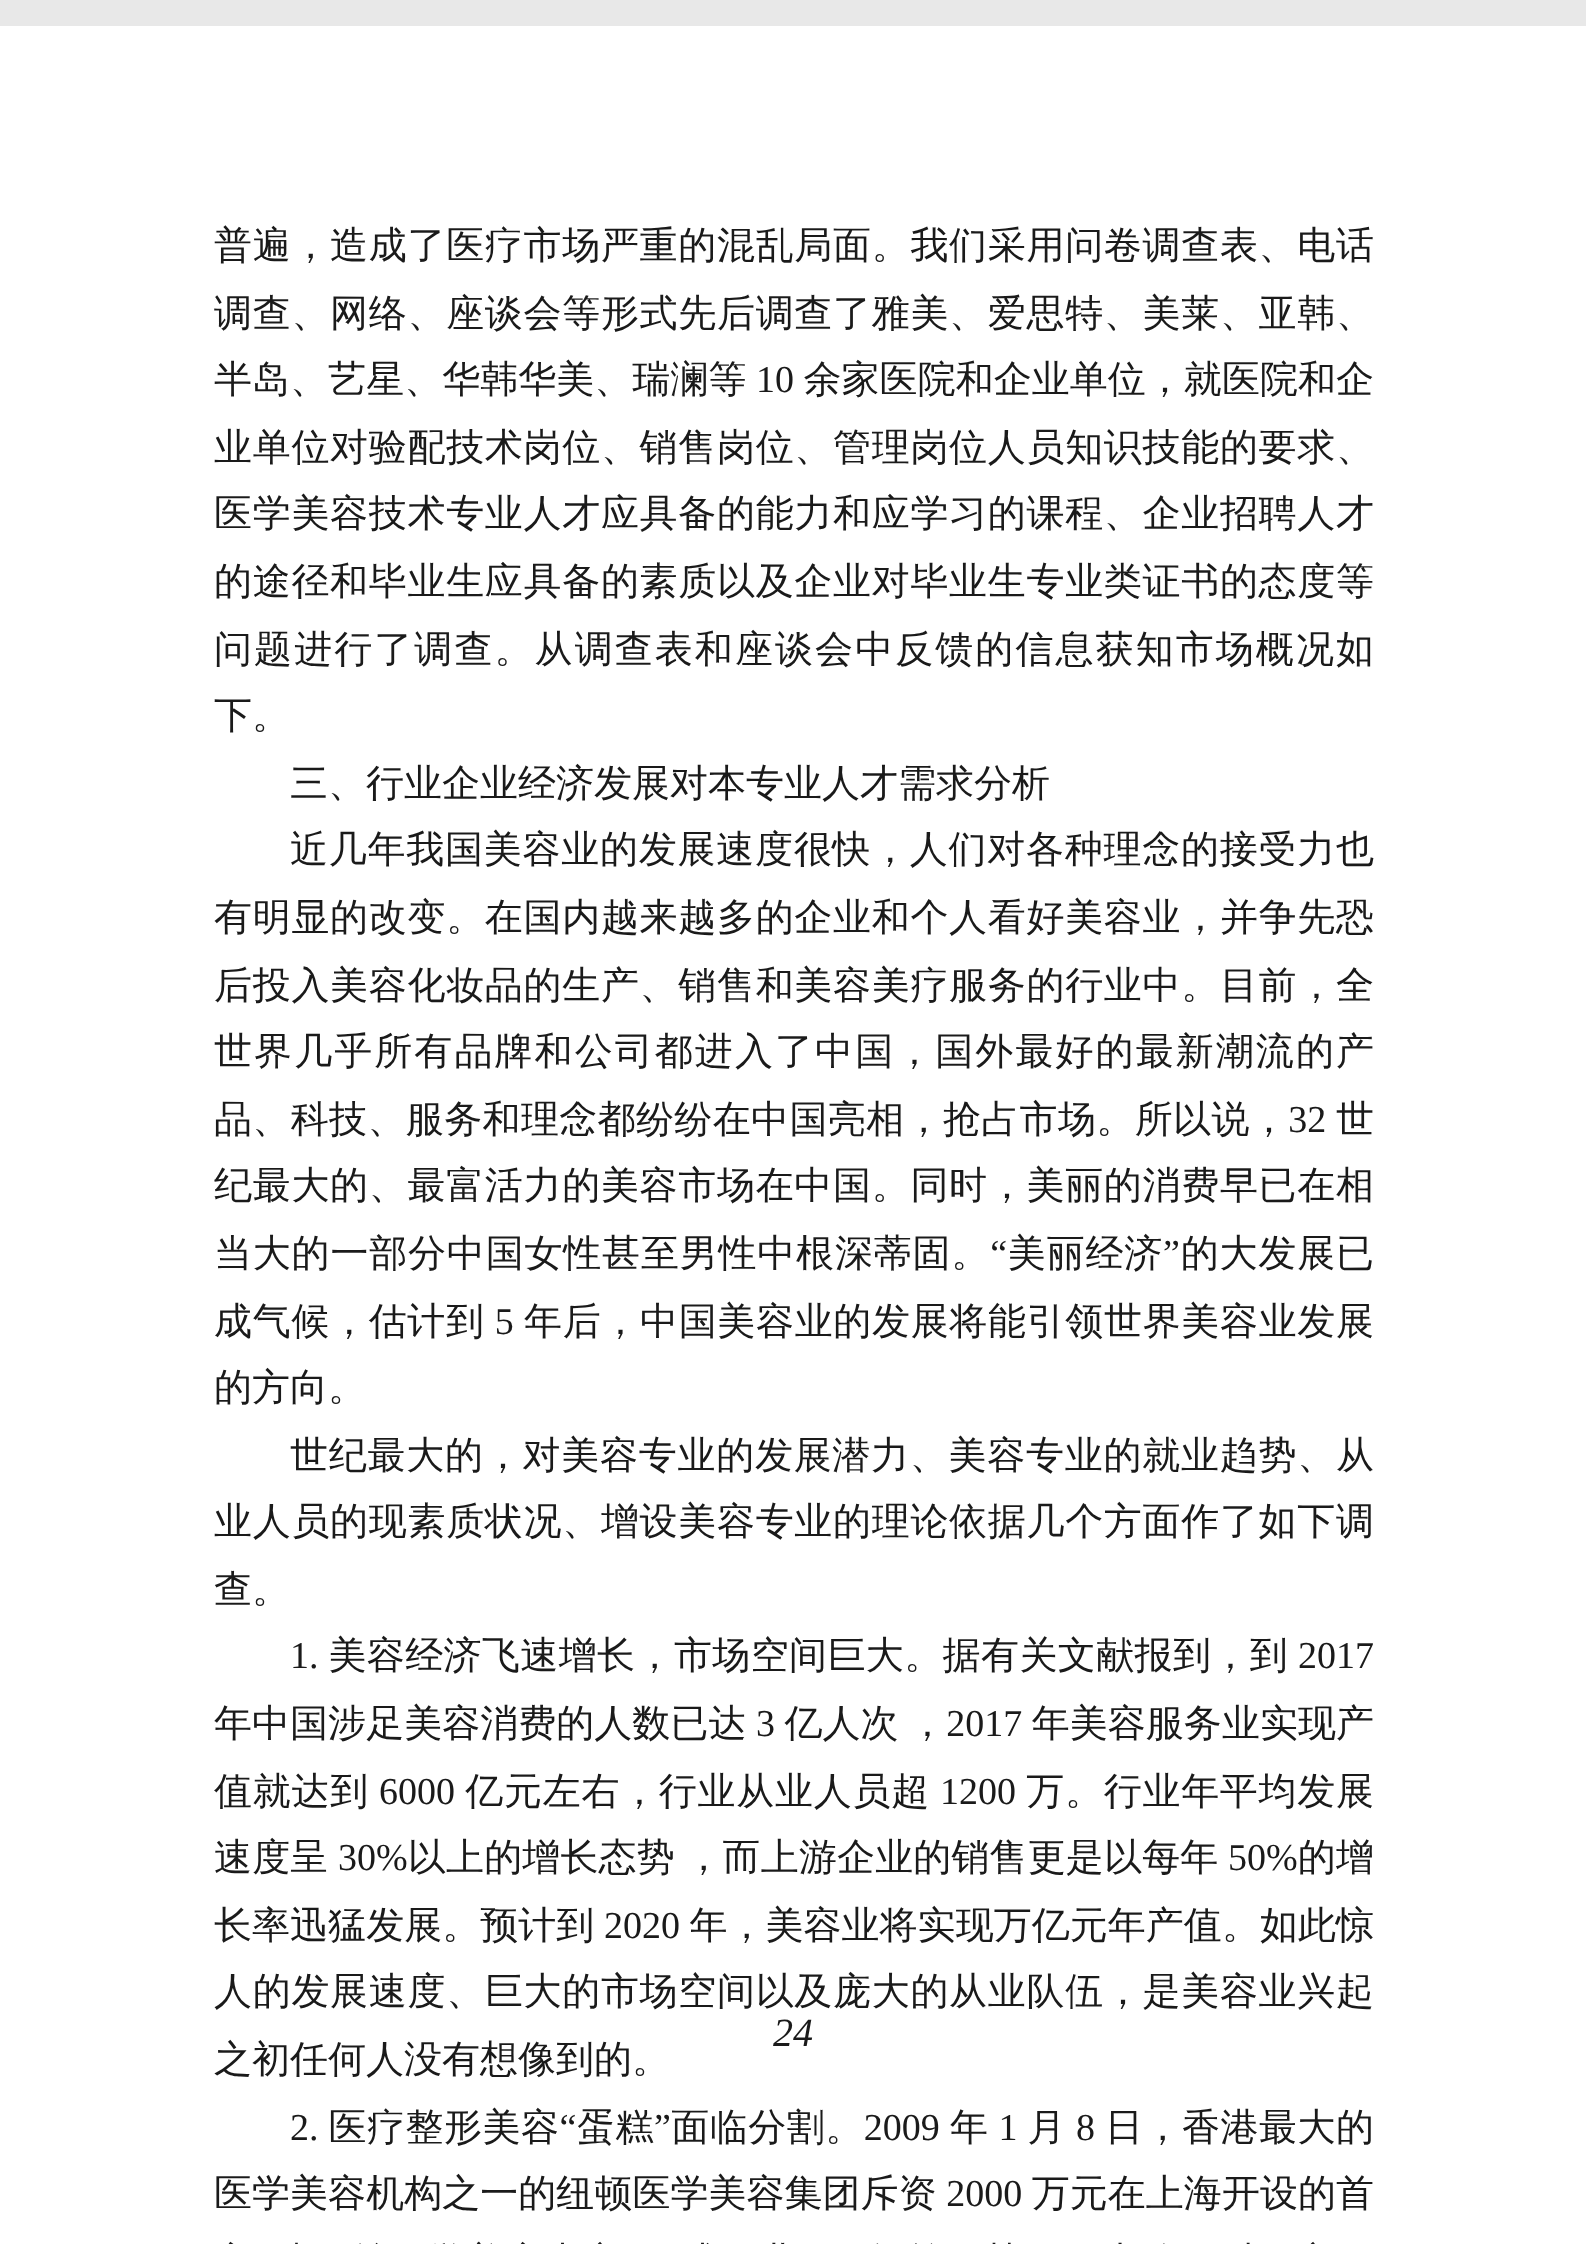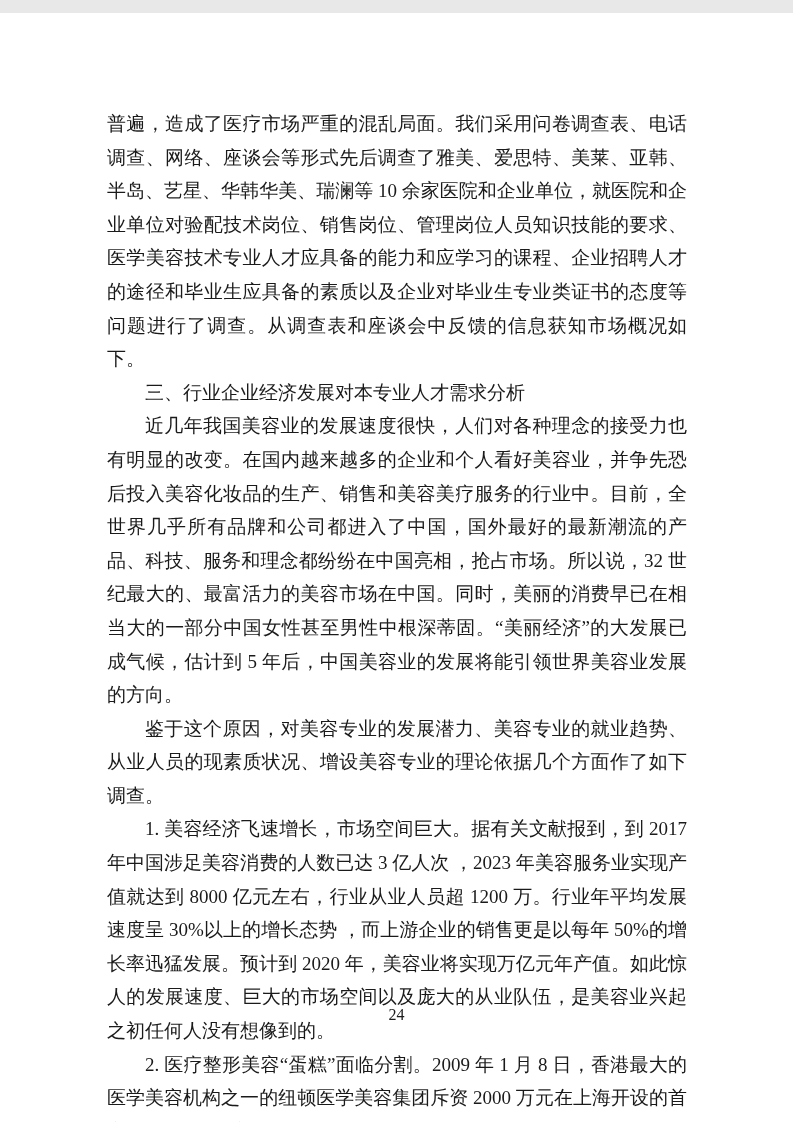--- a/index.html
+++ b/index.html
@@ -36,30 +36,31 @@
   }
   .content p.heading {
     font-weight: normal;
   }
   .page-number {
     position: absolute;
     left: 0;
     right: 0;
     top: 993px;
     text-align: center;
-    font-size: 16px;
+    font-size: 20px;
     color: #1a1a1a;
+    font-style: italic;
   }
 </style>
 </head>
 <body>
 
 <div class="page">
   <div class="content">
     <p class="continuation">普遍，造成了医疗市场严重的混乱局面。我们采用问卷调查表、电话调查、网络、座谈会等形式先后调查了雅美、爱思特、美莱、亚韩、半岛、艺星、华韩华美、瑞澜等 10 余家医院和企业单位，就医院和企业单位对验配技术岗位、销售岗位、管理岗位人员知识技能的要求、医学美容技术专业人才应具备的能力和应学习的课程、企业招聘人才的途径和毕业生应具备的素质以及企业对毕业生专业类证书的态度等问题进行了调查。从调查表和座谈会中反馈的信息获知市场概况如下。</p>
     <p class="heading indent">三、行业企业经济发展对本专业人才需求分析</p>
     <p class="indent">近几年我国美容业的发展速度很快，人们对各种理念的接受力也有明显的改变。在国内越来越多的企业和个人看好美容业，并争先恐后投入美容化妆品的生产、销售和美容美疗服务的行业中。目前，全世界几乎所有品牌和公司都进入了中国，国外最好的最新潮流的产品、科技、服务和理念都纷纷在中国亮相，抢占市场。所以说，32 世纪最大的、最富活力的美容市场在中国。同时，美丽的消费早已在相当大的一部分中国女性甚至男性中根深蒂固。“美丽经济”的大发展已成气候，估计到 5 年后，中国美容业的发展将能引领世界美容业发展的方向。</p>
-    <p class="indent">鉴于这个原因，对美容专业的发展潜力、美容专业的就业趋势、从业人员的现素质状况、增设美容专业的理论依据几个方面作了如下调查。</p>
-    <p class="indent">1. 美容经济飞速增长，市场空间巨大。据有关文献报到，到 2017 年中国涉足美容消费的人数已达 3 亿人次 ，2023 年美容服务业实现产值就达到 8000 亿元左右，行业从业人员超 1200 万。行业年平均发展速度呈 30%以上的增长态势 ，而上游企业的销售更是以每年 50%的增长率迅猛发展。预计到 2020 年，美容业将实现万亿元年产值。如此惊人的发展速度、巨大的市场空间以及庞大的从业队伍，是美容业兴起之初任何人没有想像到的。</p>
+    <p class="indent">世纪最大的，对美容专业的发展潜力、美容专业的就业趋势、从业人员的现素质状况、增设美容专业的理论依据几个方面作了如下调查。</p>
+    <p class="indent">1. 美容经济飞速增长，市场空间巨大。据有关文献报到，到 2017 年中国涉足美容消费的人数已达 3 亿人次 ，2017 年美容服务业实现产值就达到 6000 亿元左右，行业从业人员超 1200 万。行业年平均发展速度呈 30%以上的增长态势 ，而上游企业的销售更是以每年 50%的增长率迅猛发展。预计到 2020 年，美容业将实现万亿元年产值。如此惊人的发展速度、巨大的市场空间以及庞大的从业队伍，是美容业兴起之初任何人没有想像到的。</p>
     <p class="indent">2. 医疗整形美容“蛋糕”面临分割。2009 年 1 月 8 日，香港最大的医学美容机构之一的纽顿医学美容集团斥资 2000 万元在上海开设的首家“瑞妮丝医学美容中心”正式开业。5 年前，韩国三大跨国财团之一的 SK 就已登陆北京 ，组建了北京爱康医院，专注于医疗整形美容业务。最近一两年，类似的医疗实体更是在中国内地大城市中批遝涌现，据估测，仅 2017 年一年 ，在华新开业的外资或中外合资专科整形美容机构就有近两百家。</p>
   </div>
   <div class="page-number">24</div>
 </div>
 
 </body></html>

